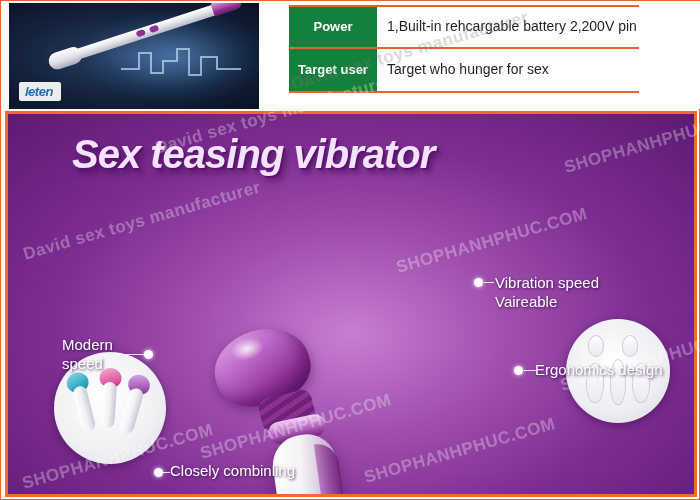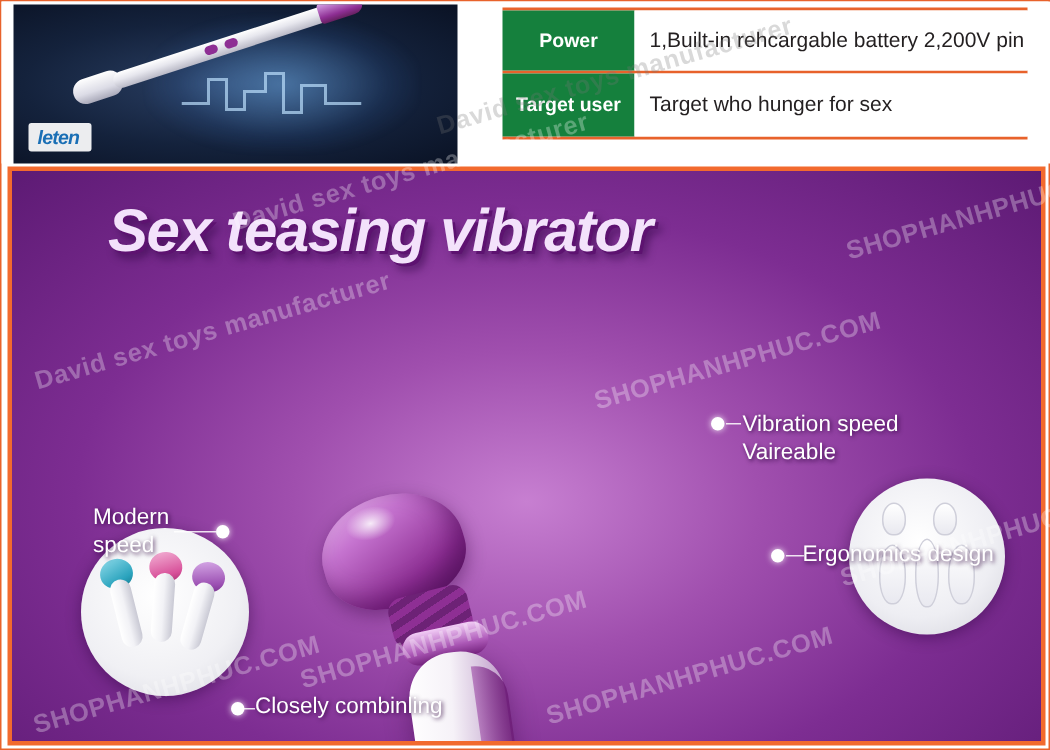--- a/index.html
+++ b/index.html
@@ -21,21 +21,21 @@
     position: absolute;
     left: 0; top: 0;
     width: 700px; height: 108px;
     background: #ffffff;
     display: flex;
   }
 
   
   #product-photo {
     position: relative;
-    width: 296px; height: 106px;
+    width: 250px; height: 106px;
     margin: 2px 0 0 8px;
     background: radial-gradient(ellipse at 45% 50%, #2a3f63 0%, #14223c 55%, #0a1224 100%);
     overflow: hidden;
     flex: 0 0 auto;
   }
   .photo-glow {
     position: absolute;
     left: 30%; top: 8%;
     width: 180px; height: 90px;
     background: radial-gradient(ellipse at center, rgba(120,190,255,0.45) 0%, rgba(60,120,200,0.12) 55%, rgba(0,0,0,0) 75%);

